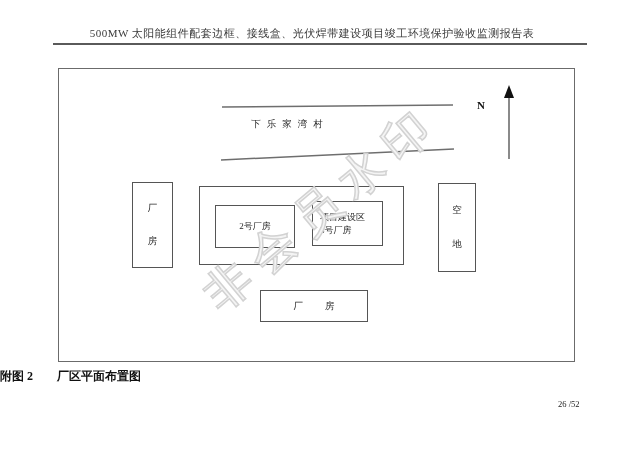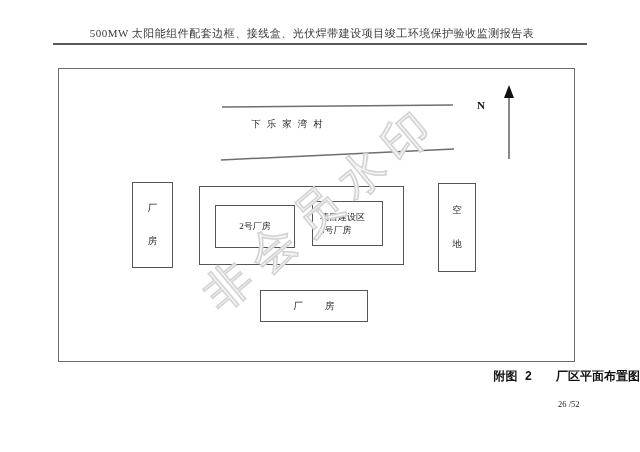--- a/index.html
+++ b/index.html
@@ -144,25 +144,24 @@
     color: #f4f4f4;
     -webkit-text-stroke: 1.5px #d2d2d2;
     pointer-events: none;
     user-select: none;
   }
   
   .caption {
     position: absolute;
     left: 0; right: 0;
     top: 368px;
-    text-align: right;
+    text-align: left;
     font-size: 12px;
     font-weight: bold;
     color: #111;
-    font-family: Liberation Mono, monospace;
   }
   .caption .gap { display: inline-block; width: 24px; }
   .page-number {
     position: absolute;
     left: 558px;
     top: 399px;
     font-size: 8.5px;
     font-weight: normal;
     color: #222;
   }

